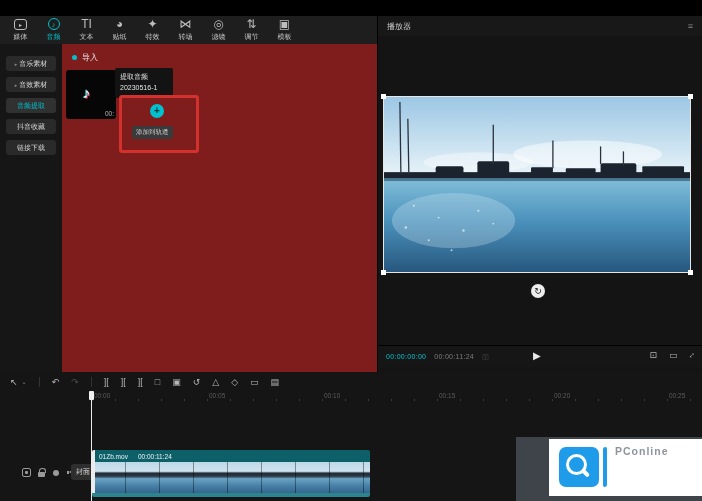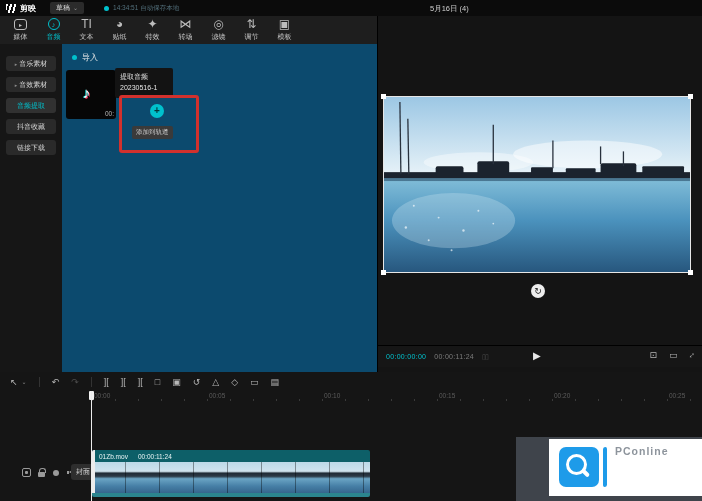--- a/index.html
+++ b/index.html
@@ -26,21 +26,21 @@
   .tab .lb{font-size:7px;}
   .tab.active,.tab.active .ic{color:#00c1cd;border-color:#00c1cd;}
 
   
   .sidebar{position:absolute;left:0;top:44px;width:62px;height:328px;background:#161616;padding-top:12px;}
   .side-item{width:50px;height:15px;margin:0 auto 6px;background:#2a2a2a;border-radius:3px;display:flex;align-items:center;justify-content:center;gap:2px;font-size:7px;color:#d8d8d8;}
   .side-item .arr{font-size:5px;color:#8b8b8b;}
   .side-item.active{background:#313131;color:#00c1cd;}
 
   
-  .library{position:absolute;left:62px;top:44px;width:315px;height:328px;background:#0c4a6e;}
+  .library{position:absolute;left:62px;top:44px;width:315px;height:328px;background:#7f1d1d;}
   .import-row{position:absolute;left:10px;top:8px;display:flex;align-items:center;gap:5px;}
   .import-label{font-size:8px;color:#e8e8e8;}
   .clip-thumb{position:absolute;left:4px;top:26px;width:50px;height:49px;background:#060606;border-radius:3px;}
   .tiktok{position:absolute;left:17px;top:14px;font-size:15px;color:#fff;text-shadow:-1px 0 0 #25f4ee,1px 1px 0 #fe2c55;}
   .clip-duration{position:absolute;right:2px;bottom:2px;font-size:6.5px;color:#b9b9b9;}
   .clip-namebox{position:absolute;left:53px;top:24px;width:58px;background:#131313;border-radius:2px;padding:4px 5px;line-height:1.55;}
   .clip-namebox div{font-size:7px;color:#e4e4e4;white-space:nowrap;}
   .add-btn{position:absolute;left:88px;top:60px;width:14px;height:14px;border-radius:50%;background:#00c1cd;border:none;color:#04353a;font-size:10px;font-weight:bold;line-height:12px;text-align:center;padding:0;}
   .red-box{position:absolute;left:57px;top:51px;width:80px;height:58px;border:3px solid #d2312d;border-radius:3px;z-index:5;}
   .track-tip{position:absolute;left:70px;top:82px;background:#3a3a3a;border-radius:2px;padding:2px 4px;font-size:6.5px;color:#cfcfcf;z-index:6;}
@@ -103,33 +103,20 @@
   .wm-logo::after{content:"";position:absolute;left:22px;top:24px;width:9px;height:4px;background:#fff;border-radius:2px;transform:rotate(45deg);}
   .wm-page{position:absolute;left:54px;top:8px;width:4px;height:40px;background:#1e9be9;border-radius:2px;transform:skewY(-6deg);}
   .wm-brand{position:absolute;left:66px;top:6px;font-size:10.5px;font-weight:bold;color:#8d949c;letter-spacing:1px;}
   .wm-site{position:absolute;left:63px;top:17px;font-size:27px;font-weight:bold;color:#8d949c;}
 </style>
 </head>
 <body>
 
 <div class="app">
 
-  <div class="titlebar">
-    <span class="logo-mark"></span>
-    <span class="app-name">剪映</span>
-    <div class="draft-btn">
-      <span>草稿</span>
-      <span class="chev">⌄</span>
-    </div>
-    <div class="autosave">
-      <span class="dot-teal"></span>
-      <span class="autosave-text">14:34:51 自动保存本地</span>
-    </div>
-    <span class="window-title">5月16日 (4)</span>
-  </div>
 
   <div class="ribbon">
     <div class="tab boxed">
       <span class="ic">▸</span>
       <span class="lb">媒体</span>
     </div>
     <div class="tab round active">
       <span class="ic">♪</span>
       <span class="lb">音频</span>
     </div>
@@ -195,20 +182,24 @@
     <div class="clip-namebox">
       <div>提取音频</div>
       <div>20230516-1</div>
     </div>
     <button class="add-btn">+</button>
     <div class="red-box"></div>
     <div class="track-tip">添加到轨道</div>
   </div>
 
   <div class="player">
+    <div class="player-header">
+      <span class="player-title">播放器</span>
+      <span class="player-menu">≡</span>
+    </div>
     <div class="viewport">
       <svg viewBox="0 0 308 177" preserveAspectRatio="none">
         <defs>
           <linearGradient id="sky" x1="0" y1="0" x2="0" y2="1">
             <stop offset="0" stop-color="#9cc7e4"></stop>
               <stop offset="1" stop-color="#eaf4f9"></stop>
           </linearGradient>
           <linearGradient id="sea" x1="0" y1="0" x2="0" y2="1">
             <stop offset="0" stop-color="#82bed9"></stop>
               <stop offset="0.45" stop-color="#4b92bd"></stop>

